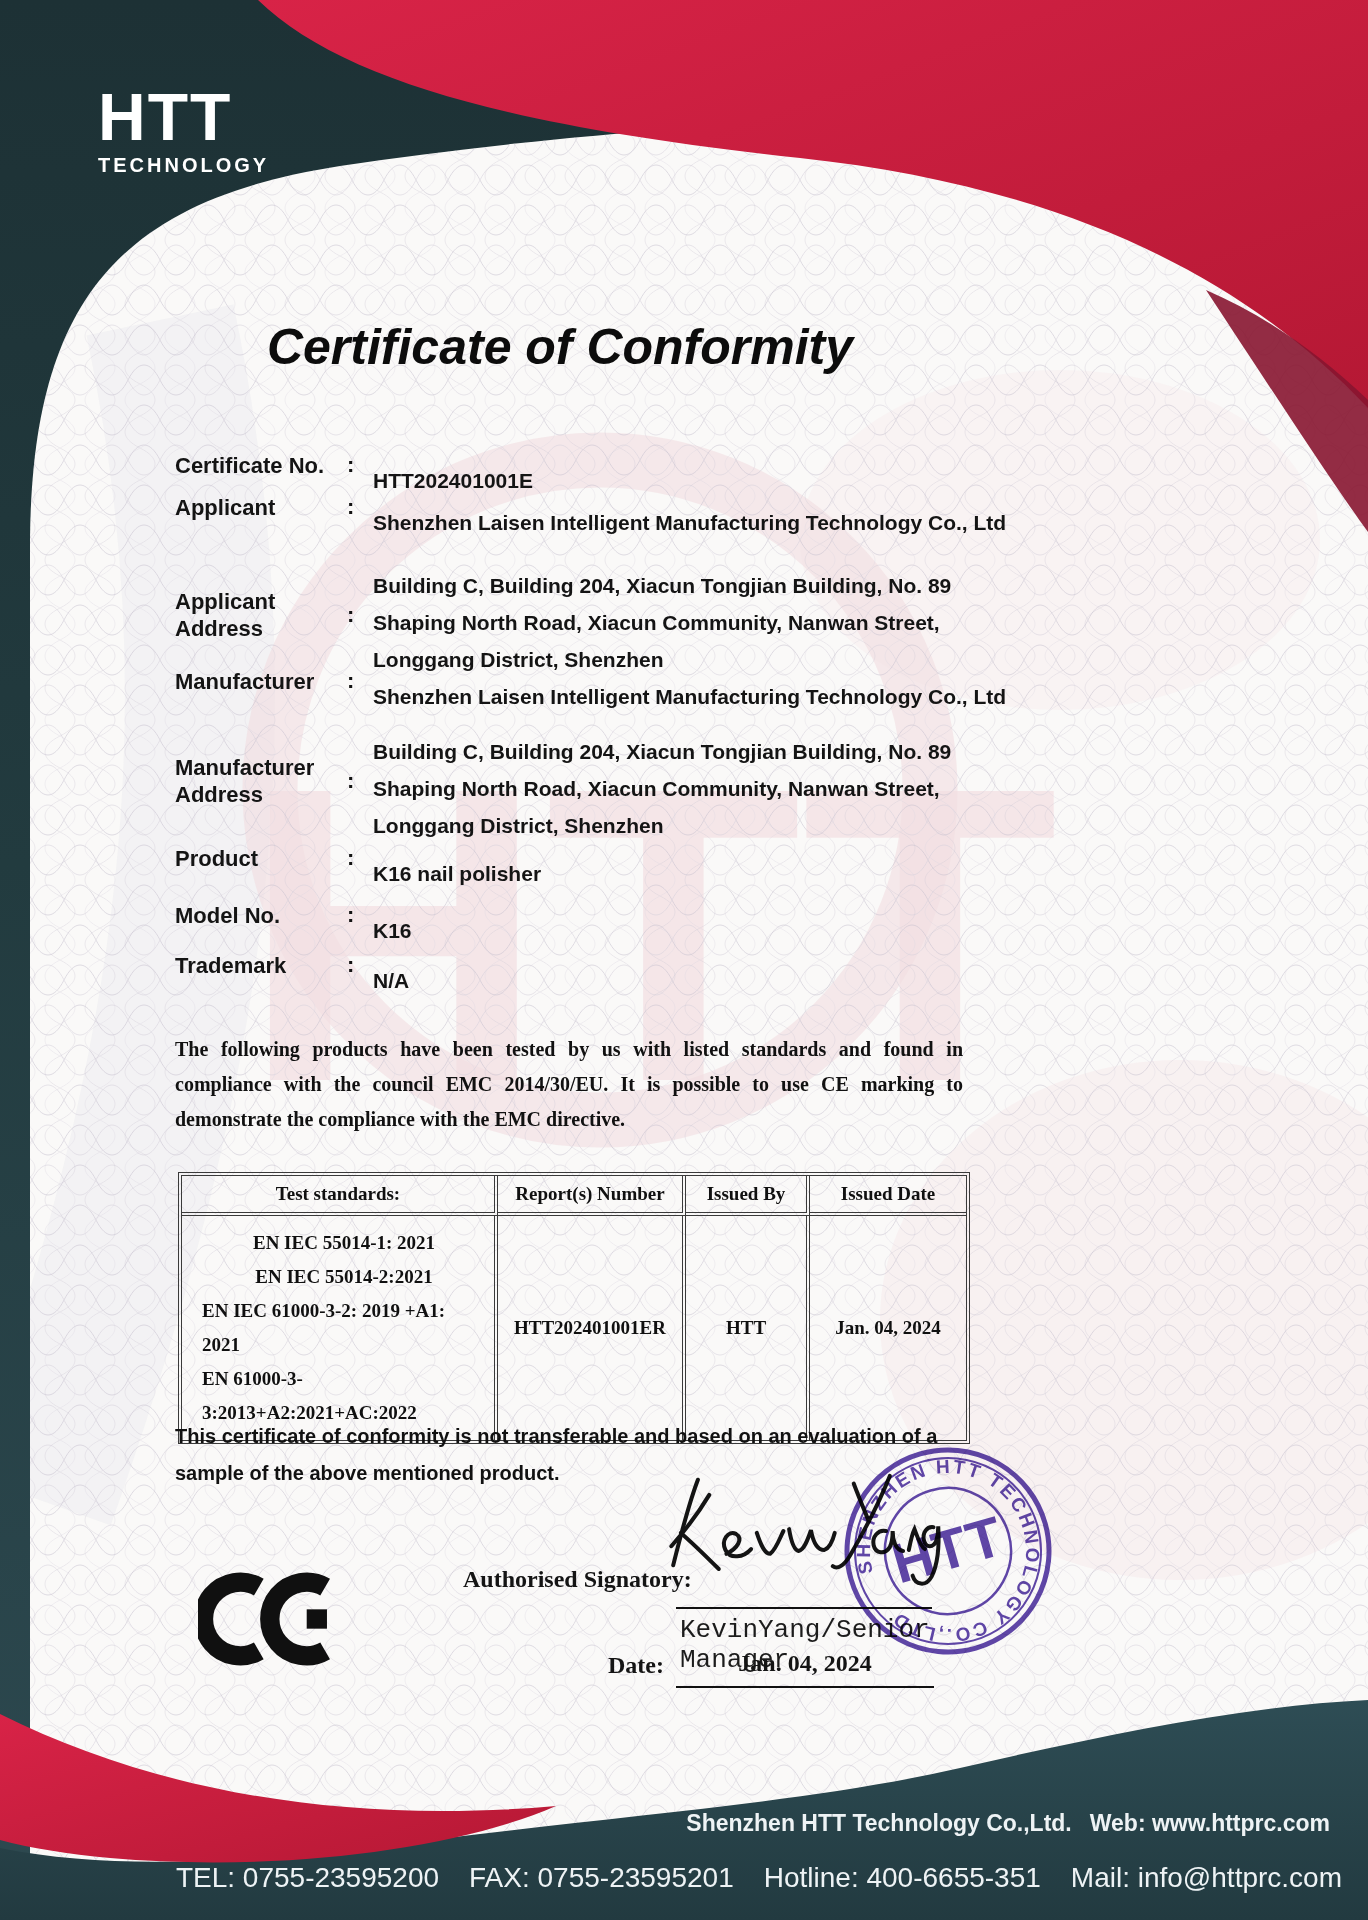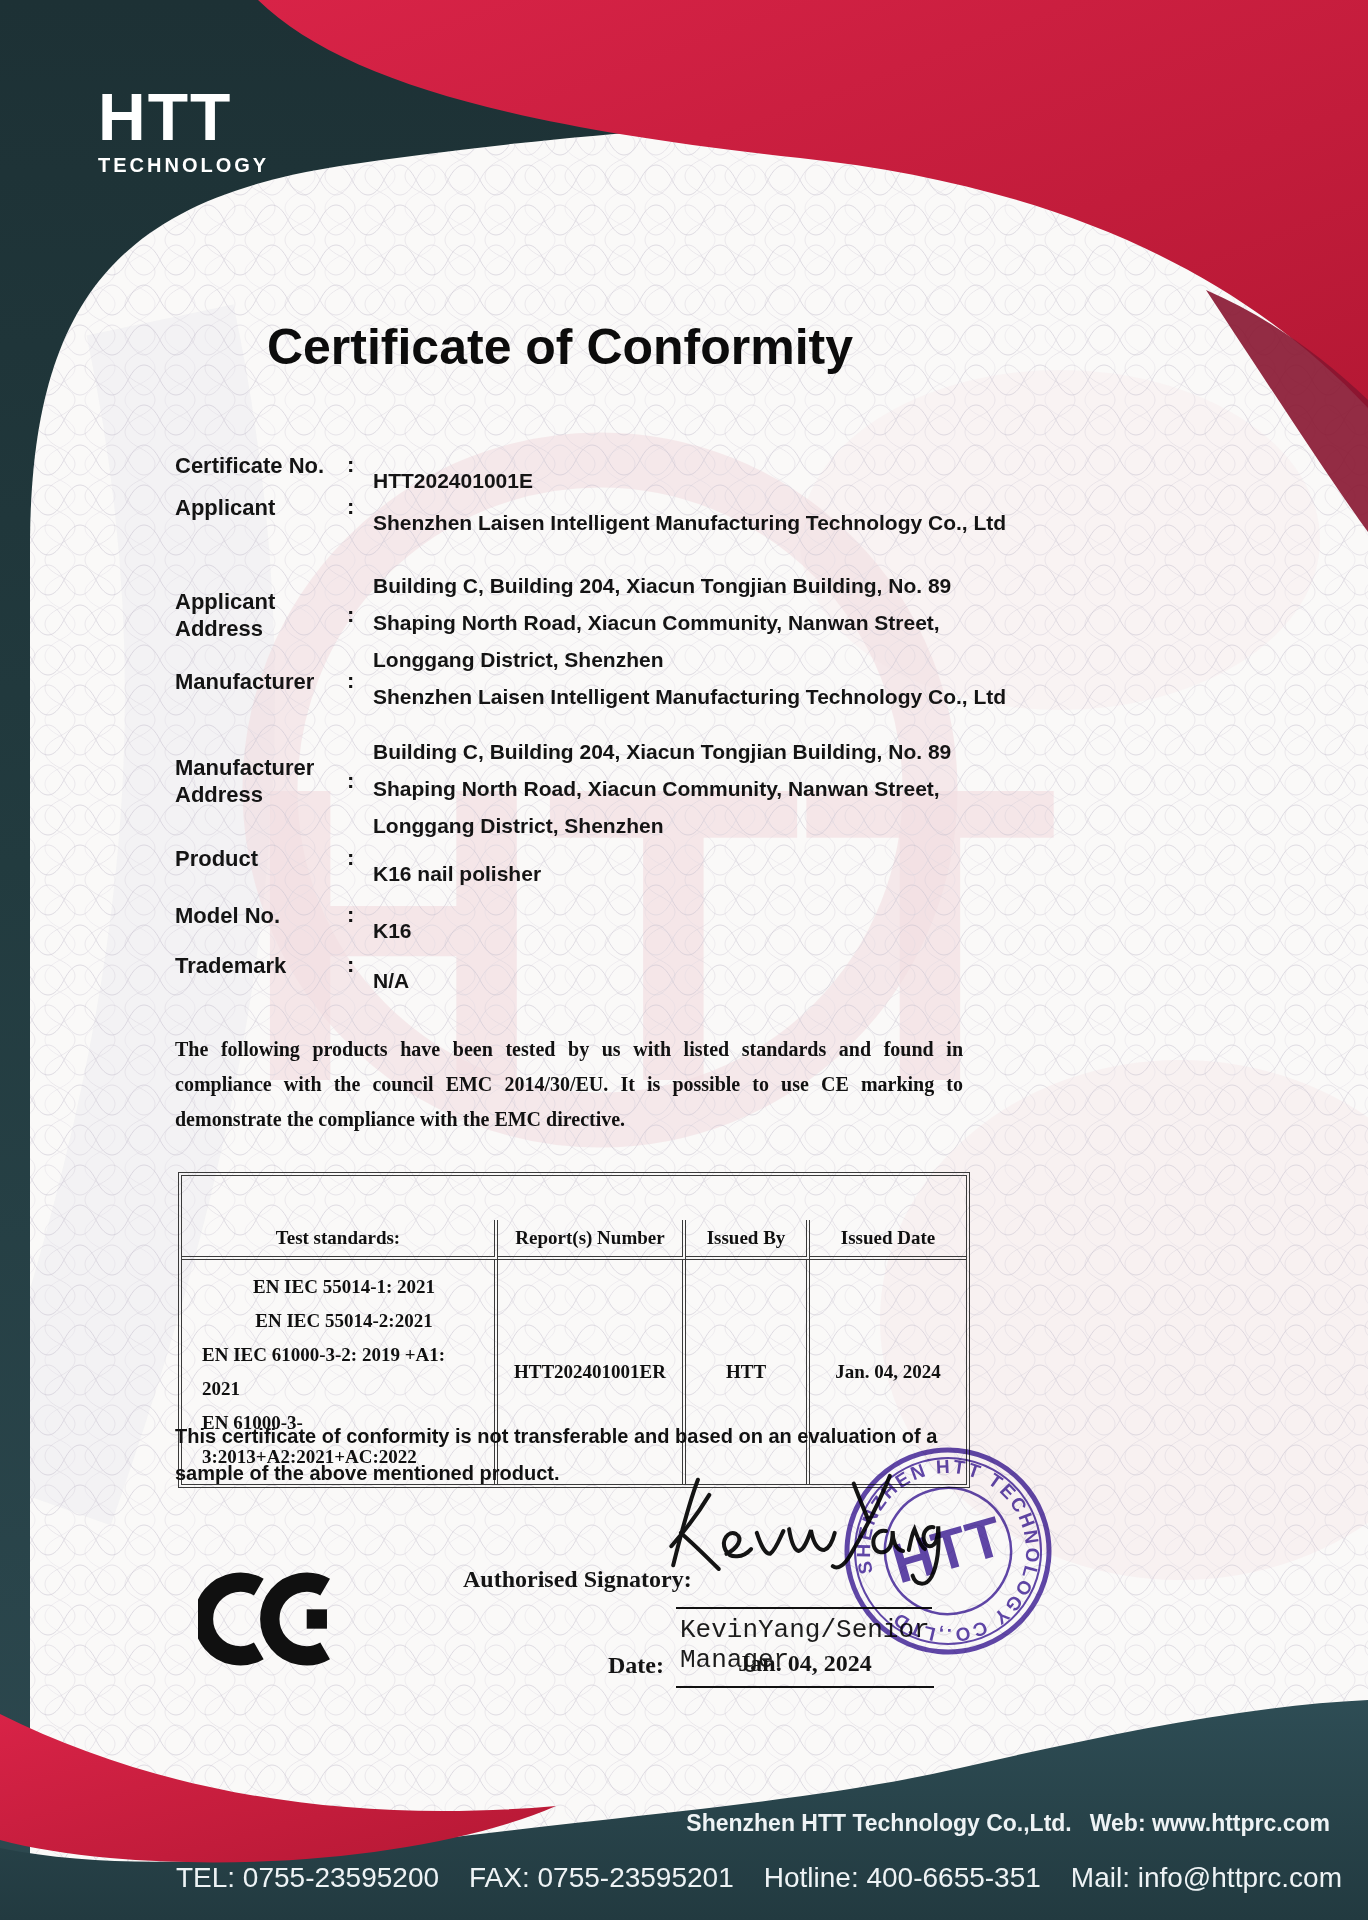--- a/index.html
+++ b/index.html
@@ -9,38 +9,38 @@
     background:linear-gradient(180deg,#1d3135 0%,#223b3f 45%,#2d4950 100%);
   }
   .bg{position:absolute;inset:0;z-index:0;}
   .layer{position:absolute;z-index:2;}
   
   .logo{left:98px;top:84px;color:#fff;}
   .logo .brand{font-size:66px;font-weight:800;letter-spacing:2px;line-height:1;}
   .logo .sub{font-size:20px;font-weight:700;letter-spacing:3px;margin-top:4px;}
   
   .title{left:150px;top:318px;width:820px;text-align:center;
-    font-size:50px;font-weight:800;color:#0c0c0c;letter-spacing:0;}
+    font-size:50px;font-weight:800;font-style:italic;color:#0c0c0c;letter-spacing:0;}
   
   .row{left:175px;width:900px;display:grid;grid-template-columns:172px 26px 1fr;}
   .row .lbl{font-size:22px;font-weight:700;line-height:27px;}
   .row .colon{font-size:22px;font-weight:700;}
   .row .val{font-size:21px;font-weight:700;white-space:nowrap;line-height:27px;margin-top:15px;}
   .row.multi .val{white-space:normal;}
   .row.multi .lbl,.row.multi .colon{align-self:center;}
   .row.multi .val div{line-height:37px;}
   
   .statement{left:175px;top:1032px;width:788px;font-family:"Liberation Serif",serif;
     font-weight:700;font-size:20px;line-height:35px;text-align:justify;color:#111;}
   .disclaimer{left:175px;top:1418px;width:800px;font-family:Liberation Sans, sans-serif;
     font-weight:700;font-size:20px;line-height:37px;color:#111;}
   
   .cert-table{left:178px;top:1172px;width:784px;border:4px double #3a3a3a;
     font-family:"Liberation Serif",serif;color:#101010;}
-  .thead{display:grid;grid-template-columns:316px 188px 124px 1fr;margin-top:44px;}
+  .thead{display:grid;grid-template-columns:316px 188px 124px 1fr;}
   .tbody{display:grid;grid-template-columns:316px 188px 124px 1fr;}
   .th{font-weight:700;font-size:19px;text-align:center;padding:7px 4px;
     border-right:4px double #3a3a3a;border-bottom:4px double #3a3a3a;}
   .th:last-child{border-right:none;}
   .td{border-right:4px double #3a3a3a;display:flex;align-items:center;justify-content:center;
     font-weight:700;font-size:19px;min-height:158px;text-align:center;}
   .td:last-child{border-right:none;}
   .td.std{flex-direction:column;align-items:center;justify-content:center;
     padding:10px 8px 10px 20px;font-size:19px;line-height:34px;text-align:left;}
   

